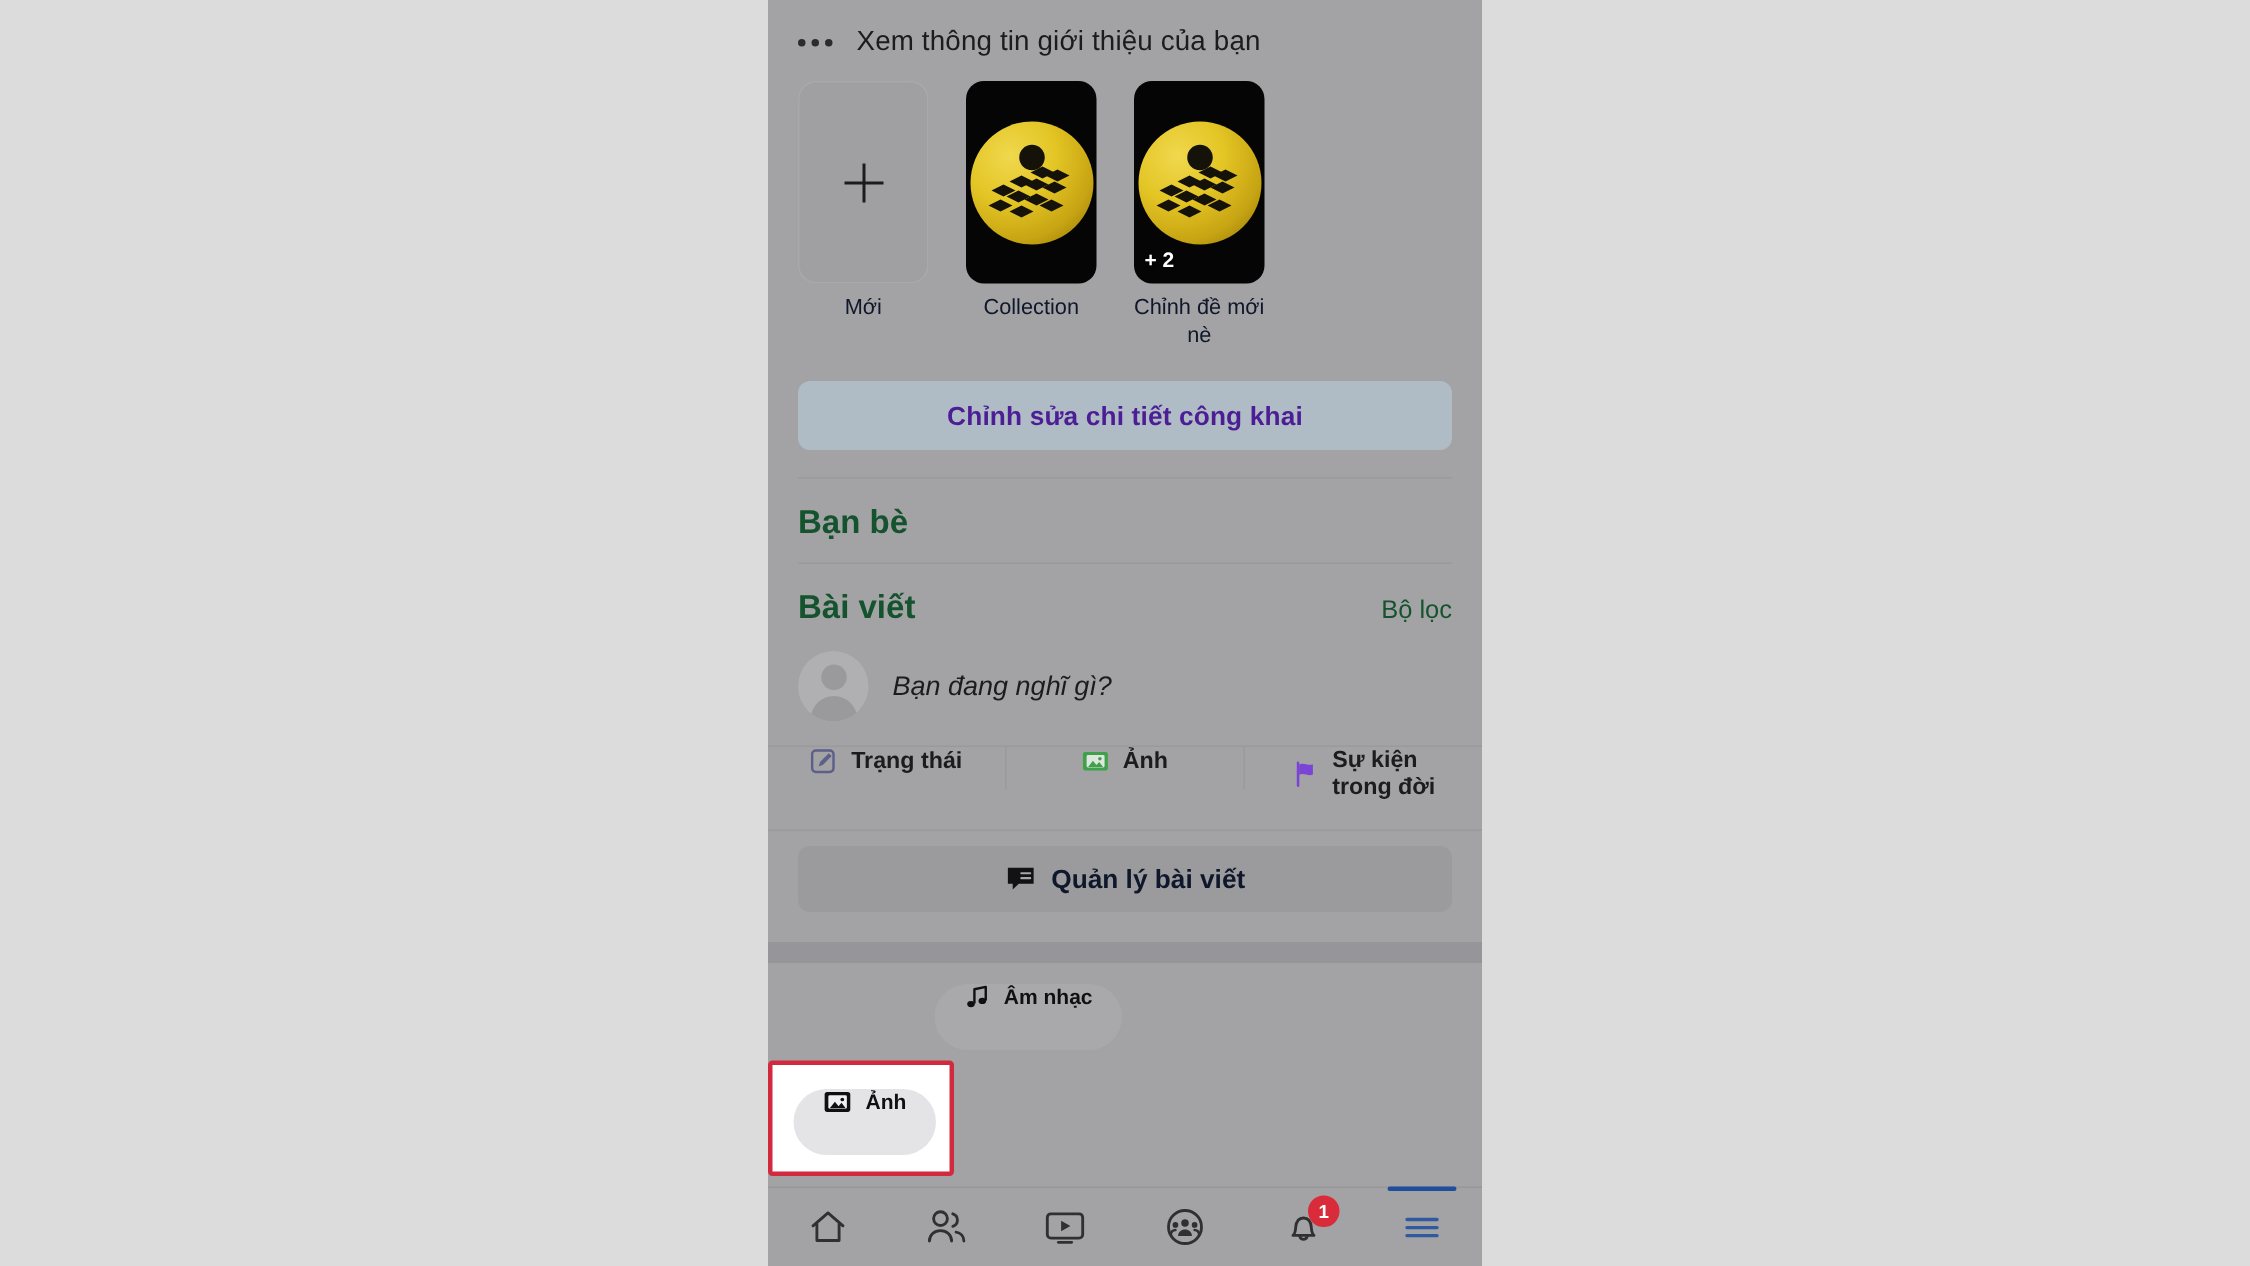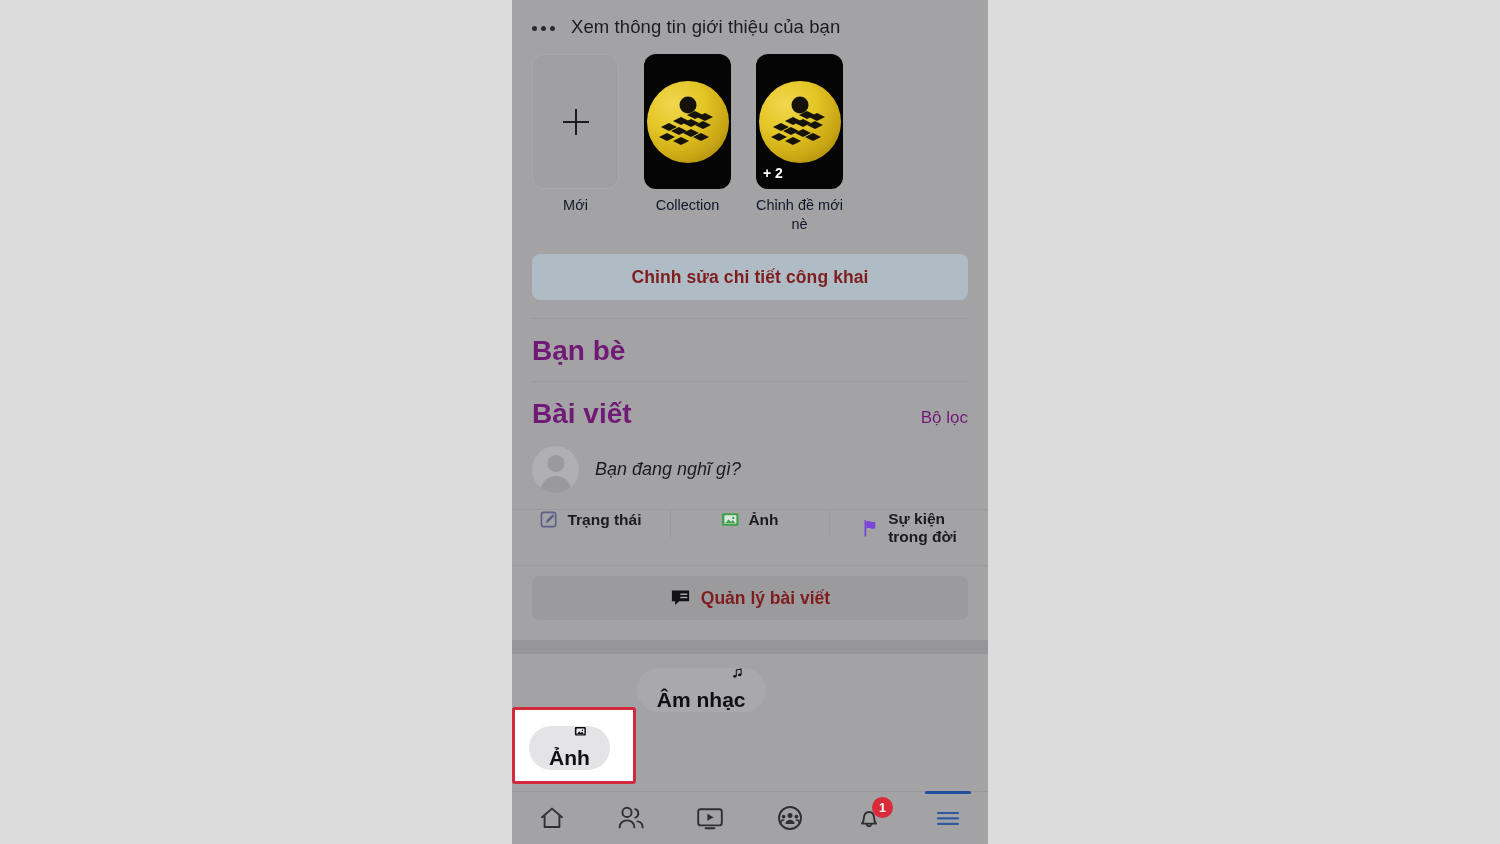--- a/index.html
+++ b/index.html
@@ -60,33 +60,33 @@
     text-shadow:0 1px 2px rgba(0,0,0,.7);
   }
   .story-label{
     margin-top:7px;font-size:14.5px;color:#0f172a;text-align:center;line-height:1.32;font-weight:500;
   }
 
   
   .edit-wrap{padding:16px 20px 0 20px;}
   .edit-btn{
     width:100%;height:46px;border:0;border-radius:8px;
-    background:#afbcc6;color:#7f1d1d;
+    background:#afbcc6;color:#4c1d95;
     font-size:17.5px;font-weight:700;letter-spacing:.1px;
     font-family:inherit;cursor:pointer;
   }
 
   .divider{height:1px;background:#9a9a9d;margin:18px 20px 0 20px;}
 
   .section-head{
     display:flex;align-items:baseline;justify-content:space-between;
     padding:16px 20px 14px 20px;
   }
-  .section-title{font-size:28px;font-weight:700;color:#701a75;}
-  .section-action{font-size:17px;color:#701a75;font-weight:500;}
+  .section-title{font-size:22px;font-weight:700;color:#14532d;}
+  .section-action{font-size:17px;color:#14532d;font-weight:500;}
 
   
   .composer{display:flex;align-items:center;gap:16px;padding:2px 20px 16px 20px;font-style:italic;}
   .avatar-sm{
     width:47px;height:47px;border-radius:50%;background:#b0b0b2;
     position:relative;overflow:hidden;flex:none;
   }
   .avatar-sm:before{
     content:"";position:absolute;left:50%;top:9px;transform:translateX(-50%);
     width:17px;height:17px;border-radius:50%;background:#9a9a9c;
@@ -106,35 +106,35 @@
     font-size:15.5px;font-weight:600;color:#1c1c1e;line-height:1.12;
   }
   .action .lbl{display:block;}
   .vsep{width:1px;height:28px;background:#9a9a9d;flex:none;}
 
   
   .manage-wrap{padding:10px 20px 0 20px;}
   .manage-btn{
     width:100%;height:44px;border:0;border-radius:8px;background:#9b9b9e;
     display:flex;align-items:center;justify-content:center;gap:10px;
-    font-size:17.5px;font-weight:700;color:#7f1d1d;font-family:inherit;cursor:pointer;
+    font-size:17.5px;font-weight:700;color:#0f172a;font-family:inherit;cursor:pointer;
   }
 
   .band{height:14px;background:#96969a;margin-top:20px;}
 
   
   .chip-tray{
     display:flex;align-items:center;gap:14px;
     padding:14px 20px 12px 30px;background:#a3a3a5;
   }
   .chip{
-    display:inline-flex;align-items:flex-end;gap:9px;
+    display:inline-flex;align-items:flex-start;gap:9px;
     height:44px;padding:0 20px;border-radius:22px;background:#a9a9ac;
-    font-size:21px;font-weight:600;color:#101012;
-    border:0;font-family:inherit;cursor:pointer;white-space:nowrap;flex-direction:column;
+    font-size:14px;font-weight:600;color:#101012;
+    border:0;font-family:inherit;cursor:pointer;white-space:nowrap;
   }
 
   
   .nav{
     position:absolute;left:0;bottom:0;width:476px;height:52px;
     background:#a3a3a5;display:flex;align-items:center;
     border-top:1px solid #97979a;
   }
   .nav-item{
     flex:1;display:flex;align-items:center;justify-content:center;position:relative;height:52px;

